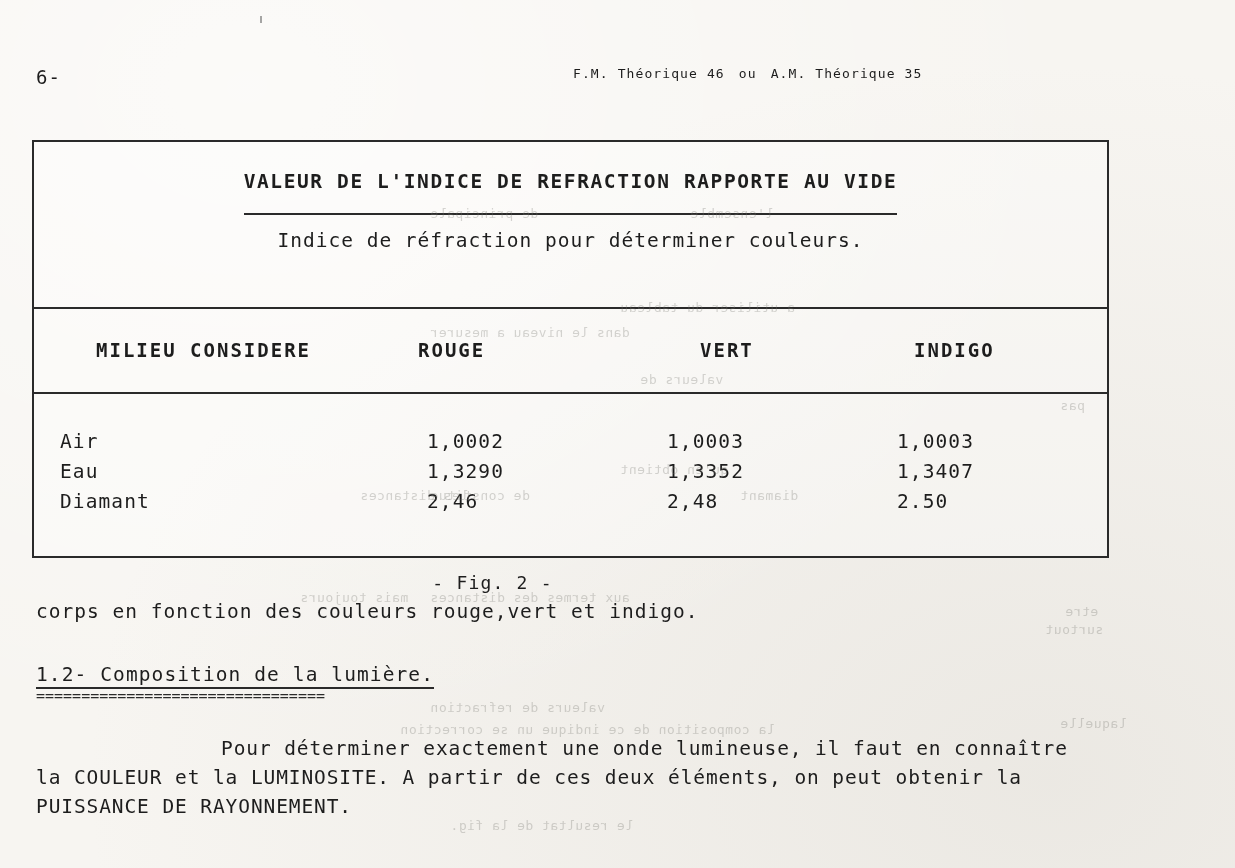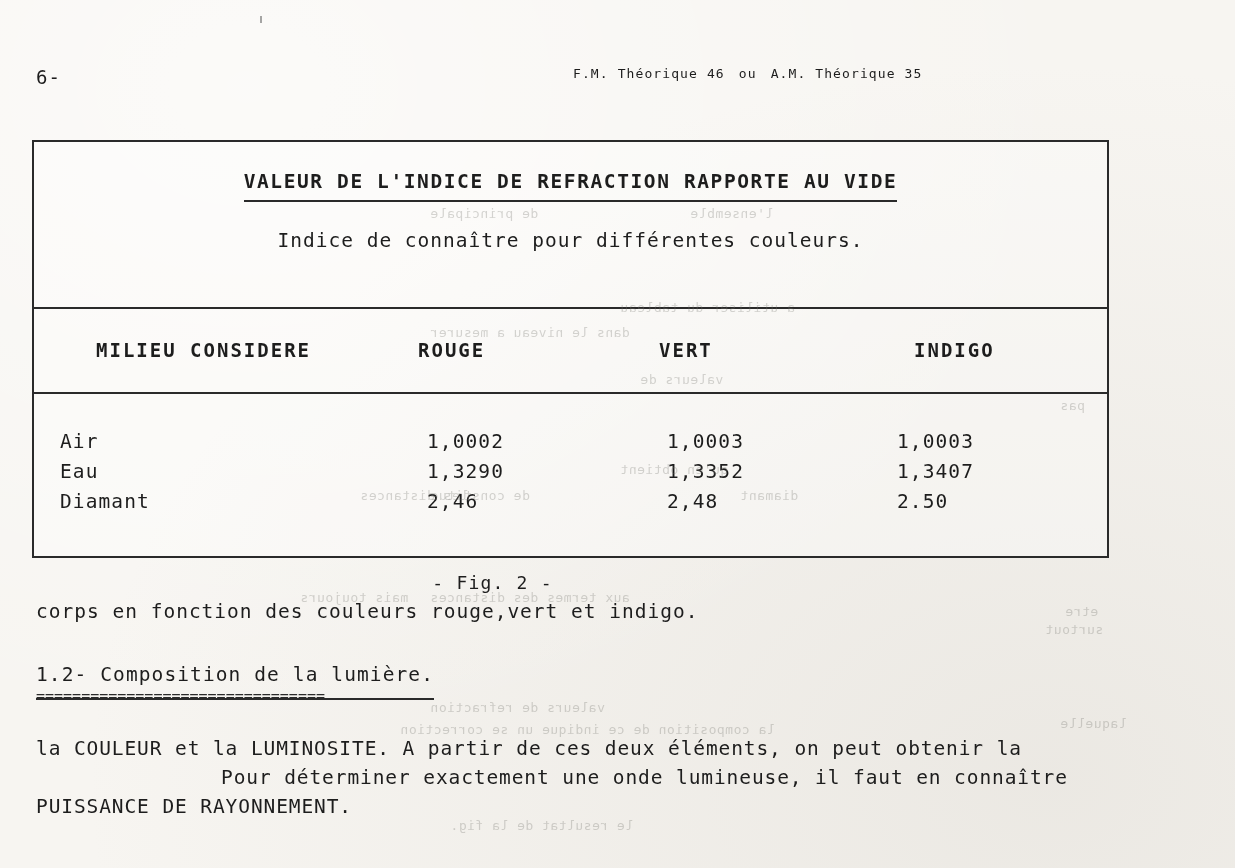--- a/index.html
+++ b/index.html
@@ -81,21 +81,21 @@
     top: 28px;
     left: 0;
     width: 100%;
     text-align: center;
     font-size: 19.5px;
     letter-spacing: 1.6px;
     font-weight: 700;
   }
   .fig-title span {
     border-bottom: 2px solid #2a2a2a;
-    padding-bottom: 7px;
+    padding-bottom: 20px;
   }
   .fig-subtitle {
     position: absolute;
     top: 87px;
     left: 0;
     width: 100%;
     text-align: center;
     font-size: 19.5px;
     letter-spacing: 1.0px;
   }
@@ -108,21 +108,21 @@
   .fig-head-row .col {
     position: absolute;
     top: 30px;
     font-size: 19px;
     font-weight: 700;
     letter-spacing: 2.0px;
     white-space: nowrap;
   }
   .c0 { left: 52px; padding-left: 10px; }
   .c1 { left: 384px; }
-  .c2 { left: 625px; }
+  .c2 { left: 666px; }
   .c3 { left: 880px; }
 
   .fig-body {
     position: relative;
     height: 160px;
   }
   .fig-body .row {
     position: absolute;
     left: 8px;
     width: 100%;
@@ -160,21 +160,21 @@
   .section-heading {
     position: absolute;
     left: 36px;
     top: 663px;
     font-size: 19.5px;
     letter-spacing: 1.1px;
     white-space: nowrap;
   }
   .section-heading .txt {
     border-bottom: 2px solid #2a2a2a;
-    padding-bottom: 12px;
+    padding-bottom: 1px;
   }
   .section-heading .dashes {
     position: absolute;
     left: 0;
     top: 24px;
     font-size: 15px;
     letter-spacing: 0px;
     color: #2a2a2a;
   }
 
@@ -213,21 +213,21 @@
 
   <div class="page-number">6-</div>
 
   <div class="header-right">
     <span>F.M. Théorique 46</span><span class="gap"></span><span>ou</span><span class="gap"></span><span>A.M. Théorique 35</span>
   </div>
 
   <div class="fig-box">
     <div class="fig-title-block">
       <div class="fig-title"><span>VALEUR DE L'INDICE DE REFRACTION RAPPORTE AU VIDE</span></div>
-      <div class="fig-subtitle">Indice de connaître pour différentes couleurs.</div>
+      <div class="fig-subtitle">Indice de réfraction pour déterminer couleurs.</div>
     </div>
 
     <div class="fig-head-row">
       <div class="col c0">MILIEU CONSIDERE</div>
       <div class="col c1">ROUGE</div>
       <div class="col c2">VERT</div>
       <div class="col c3">INDIGO</div>
     </div>
 
     <div class="fig-body">
@@ -255,22 +255,22 @@
   <div class="fig-caption">- Fig. 2 -</div>
 
   <div class="caption-line">corps en fonction des couleurs rouge,vert et indigo.</div>
 
   <div class="section-heading">
     <span class="txt">1.2- Composition de la lumière.</span>
     <span class="dashes">================================</span>
   </div>
 
   <div class="body-par">
+    <span class="l"><span class="indent"></span><span>Pour déterminer exactement une onde lumineuse, il faut en connaître</span></span>
     <span class="l">la COULEUR et la LUMINOSITE. A partir de ces deux éléments, on peut obtenir la</span>
-    <span class="l"><span class="indent"></span><span>Pour déterminer exactement une onde lumineuse, il faut en connaître</span></span>
     <span class="l">PUISSANCE DE RAYONNEMENT.</span>
   </div>
 
   <div id="bleed-layer">
       <div class="bleed" style="left: 690px; top: 206px;">l'ensemble</div>
       <div class="bleed" style="left: 430px; top: 206px;">de  principale</div>
       <div class="bleed" style="left: 620px; top: 300px;">a utiliser du tableau</div>
       <div class="bleed" style="left: 430px; top: 325px;">dans le niveau a mesurer</div>
       <div class="bleed" style="left: 640px; top: 372px;">valeurs de</div>
       <div class="bleed" style="left: 1060px; top: 398px;">pas</div>

